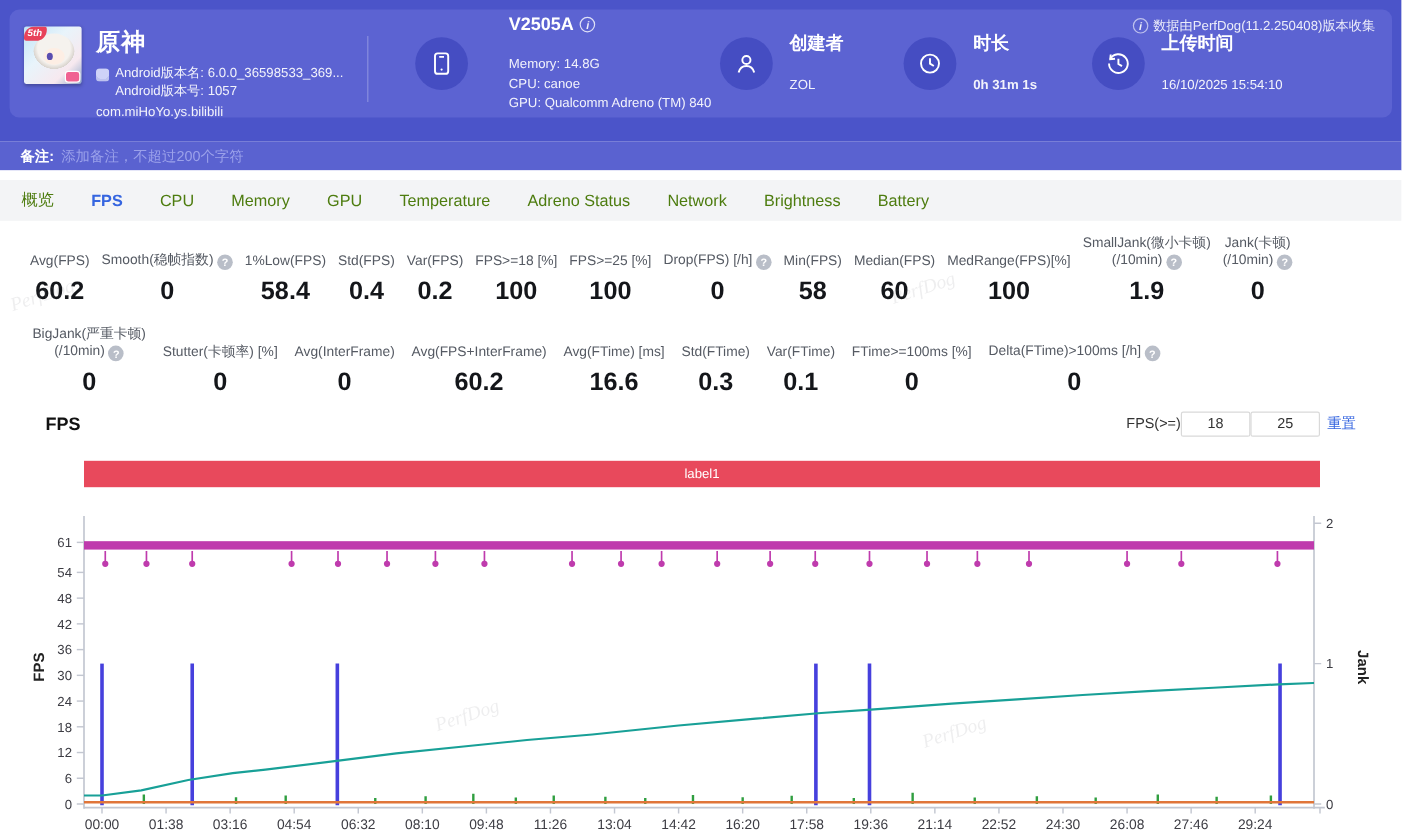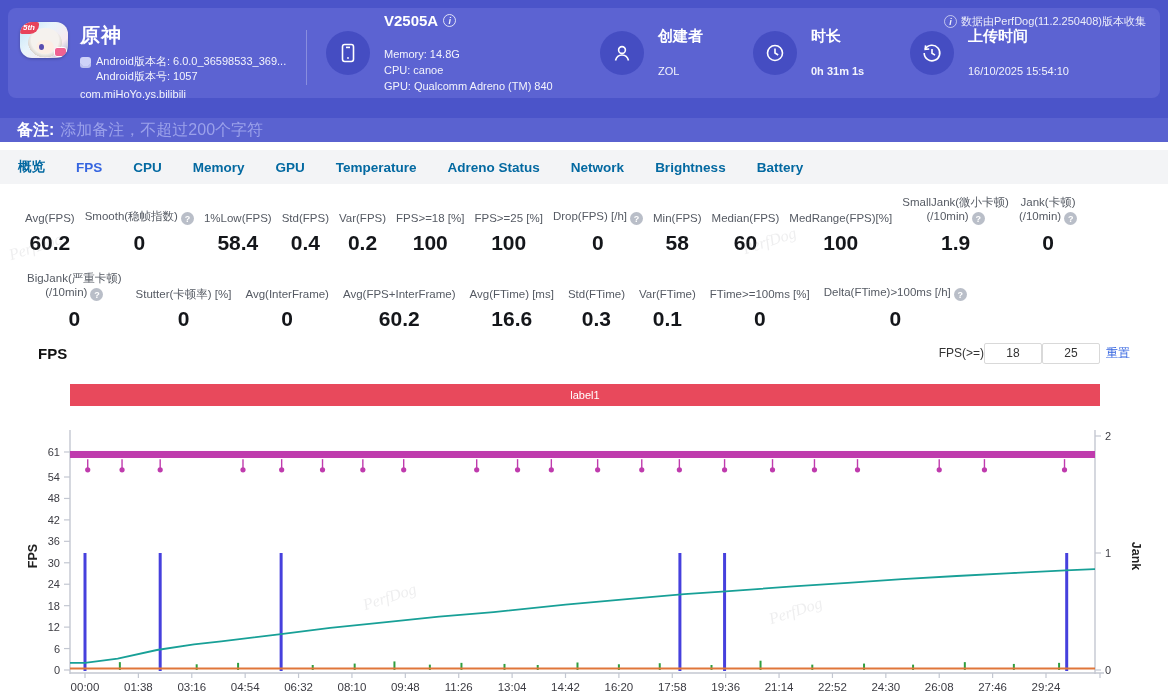--- a/index.html
+++ b/index.html
@@ -5,21 +5,21 @@
   * { margin:0; padding:0; box-sizing:border-box; }
   html,body { width:1168px; height:698px; overflow:hidden; background:#fff;
     font-family:"Liberation Sans","DejaVu Sans",sans-serif; }
 
   
   .header { position:relative; height:118px; background:#4b54c9; }
   .header-card { position:absolute; left:8px; right:8px; top:8px; height:90px;
     background:#5c63d2; border-radius:8px; }
   .hsec { position:absolute; top:0; height:100%; display:flex; align-items:center; }
   .app-sec { left:12px; top:14px; align-items:flex-start; }
-  .app-icon { width:48px; height:36px; border-radius:12px; position:relative; flex:none;
+  .app-icon { width:48px; height:48px; border-radius:2px; position:relative; flex:none;
     background:linear-gradient(135deg,#bfe3f7 0%,#e8f4fb 40%,#f7e9ef 75%,#8fa7c9 100%);
     overflow:hidden; box-shadow:0 1px 3px rgba(0,0,0,.25); }
   .app-icon .hair { position:absolute; left:8px; top:6px; width:34px; height:30px;
     background:radial-gradient(circle at 50% 40%, #f5f2ee 0 55%, #d9d4ce 70%, transparent 71%); border-radius:50%; }
   .app-icon .face { position:absolute; left:16px; top:18px; width:18px; height:14px; background:#fdeee4; border-radius:50%; }
   .app-icon .eye { position:absolute; left:19px; top:22px; width:5px; height:6px; background:#5a4db0; border-radius:50%; }
   .badge-5th { position:absolute; left:0; top:0; background:#e8425a; color:#fff;
     font-size:8px; font-style:italic; font-weight:bold; padding:1px 4px 2px 3px;
     border-radius:9px 2px 9px 2px; }
   .badge-tv { position:absolute; right:1px; bottom:1px; width:13px; height:10px;
@@ -32,42 +32,42 @@
                linear-gradient(#cfd3f5,#cfd3f5); border-radius:3px; opacity:.85; }
   .app-lines { font-size:11px; line-height:15px; color:rgba(255,255,255,.92); }
   .app-pkg { font-size:11px; margin-top:4px; color:rgba(255,255,255,.92); }
   .vdivider { position:absolute; left:298px; top:22px; height:55px; width:1px;
     background:rgba(255,255,255,.28); }
   .circle-ic { width:44px; height:44px; border-radius:50%; background:#454dc2; flex:none;
     display:flex; align-items:center; justify-content:center; }
   .sec-text { margin-left:14px; color:#fff; }
   .sec-title { font-size:15px; font-weight:bold; display:flex; align-items:center; gap:5px; }
   .sec-sub { font-size:11px; line-height:16px; margin-top:17px; color:rgba(255,255,255,.92); }
-  .device-sec { left:318px; }
+  .device-sec { left:338px;gap:20px; }
   .creator-sec { left:592px; }
   .duration-sec { left:745px; }
   .upload-sec { left:902px; }
   .info-i { display:inline-flex; width:13px; height:13px; border:1px solid rgba(255,255,255,.8);
     border-radius:50%; font-size:9px; font-style:italic; font-weight:bold;
     align-items:center; justify-content:center; color:rgba(255,255,255,.9); }
   .collected { position:absolute; top:6px; right:14px; font-size:11px;
     color:rgba(255,255,255,.88); display:flex; align-items:center; gap:4px; }
   .collected .info-i { border-color:rgba(255,255,255,.6); }
 
   
   .note-bar { height:24px; background:#5a62d0; display:flex; align-items:center;
-    padding-left:17px; font-size:16px; }
+    padding-left:17px; font-size:12px; }
   .note-label { color:#fff; font-weight:bold; }
   .note-placeholder { color:#9ba1ea; margin-left:6px; }
 
   
   .tab-gap { height:8px; background:#fff; }
   .tabs { height:34px; background:#f3f4f6; display:flex; align-items:center;
     padding-left:18px; gap:31px; }
-  .tab { font-size:13.5px; color:#0369a1; cursor:pointer; white-space:nowrap;font-weight:bold; }
+  .tab { font-size:13.5px; color:#4d7c0f; cursor:pointer; white-space:nowrap; }
   .tab.active { color:#3565e0; font-weight:bold; }
 
   
   .stats-row { display:flex; align-items:flex-end; padding-left:20px; }
   .stats-row1 { height:72px; padding-top:10px; }
   .stats-row2 { height:76px; }
   .stat { display:flex; flex-direction:column; justify-content:flex-end;
     text-align:center; padding:0 5px; }
   .stats-row2 .stat { padding:0 7px; }
   .stat-label { font-size:11.5px; color:#555a63; line-height:14px; white-space:nowrap; }

